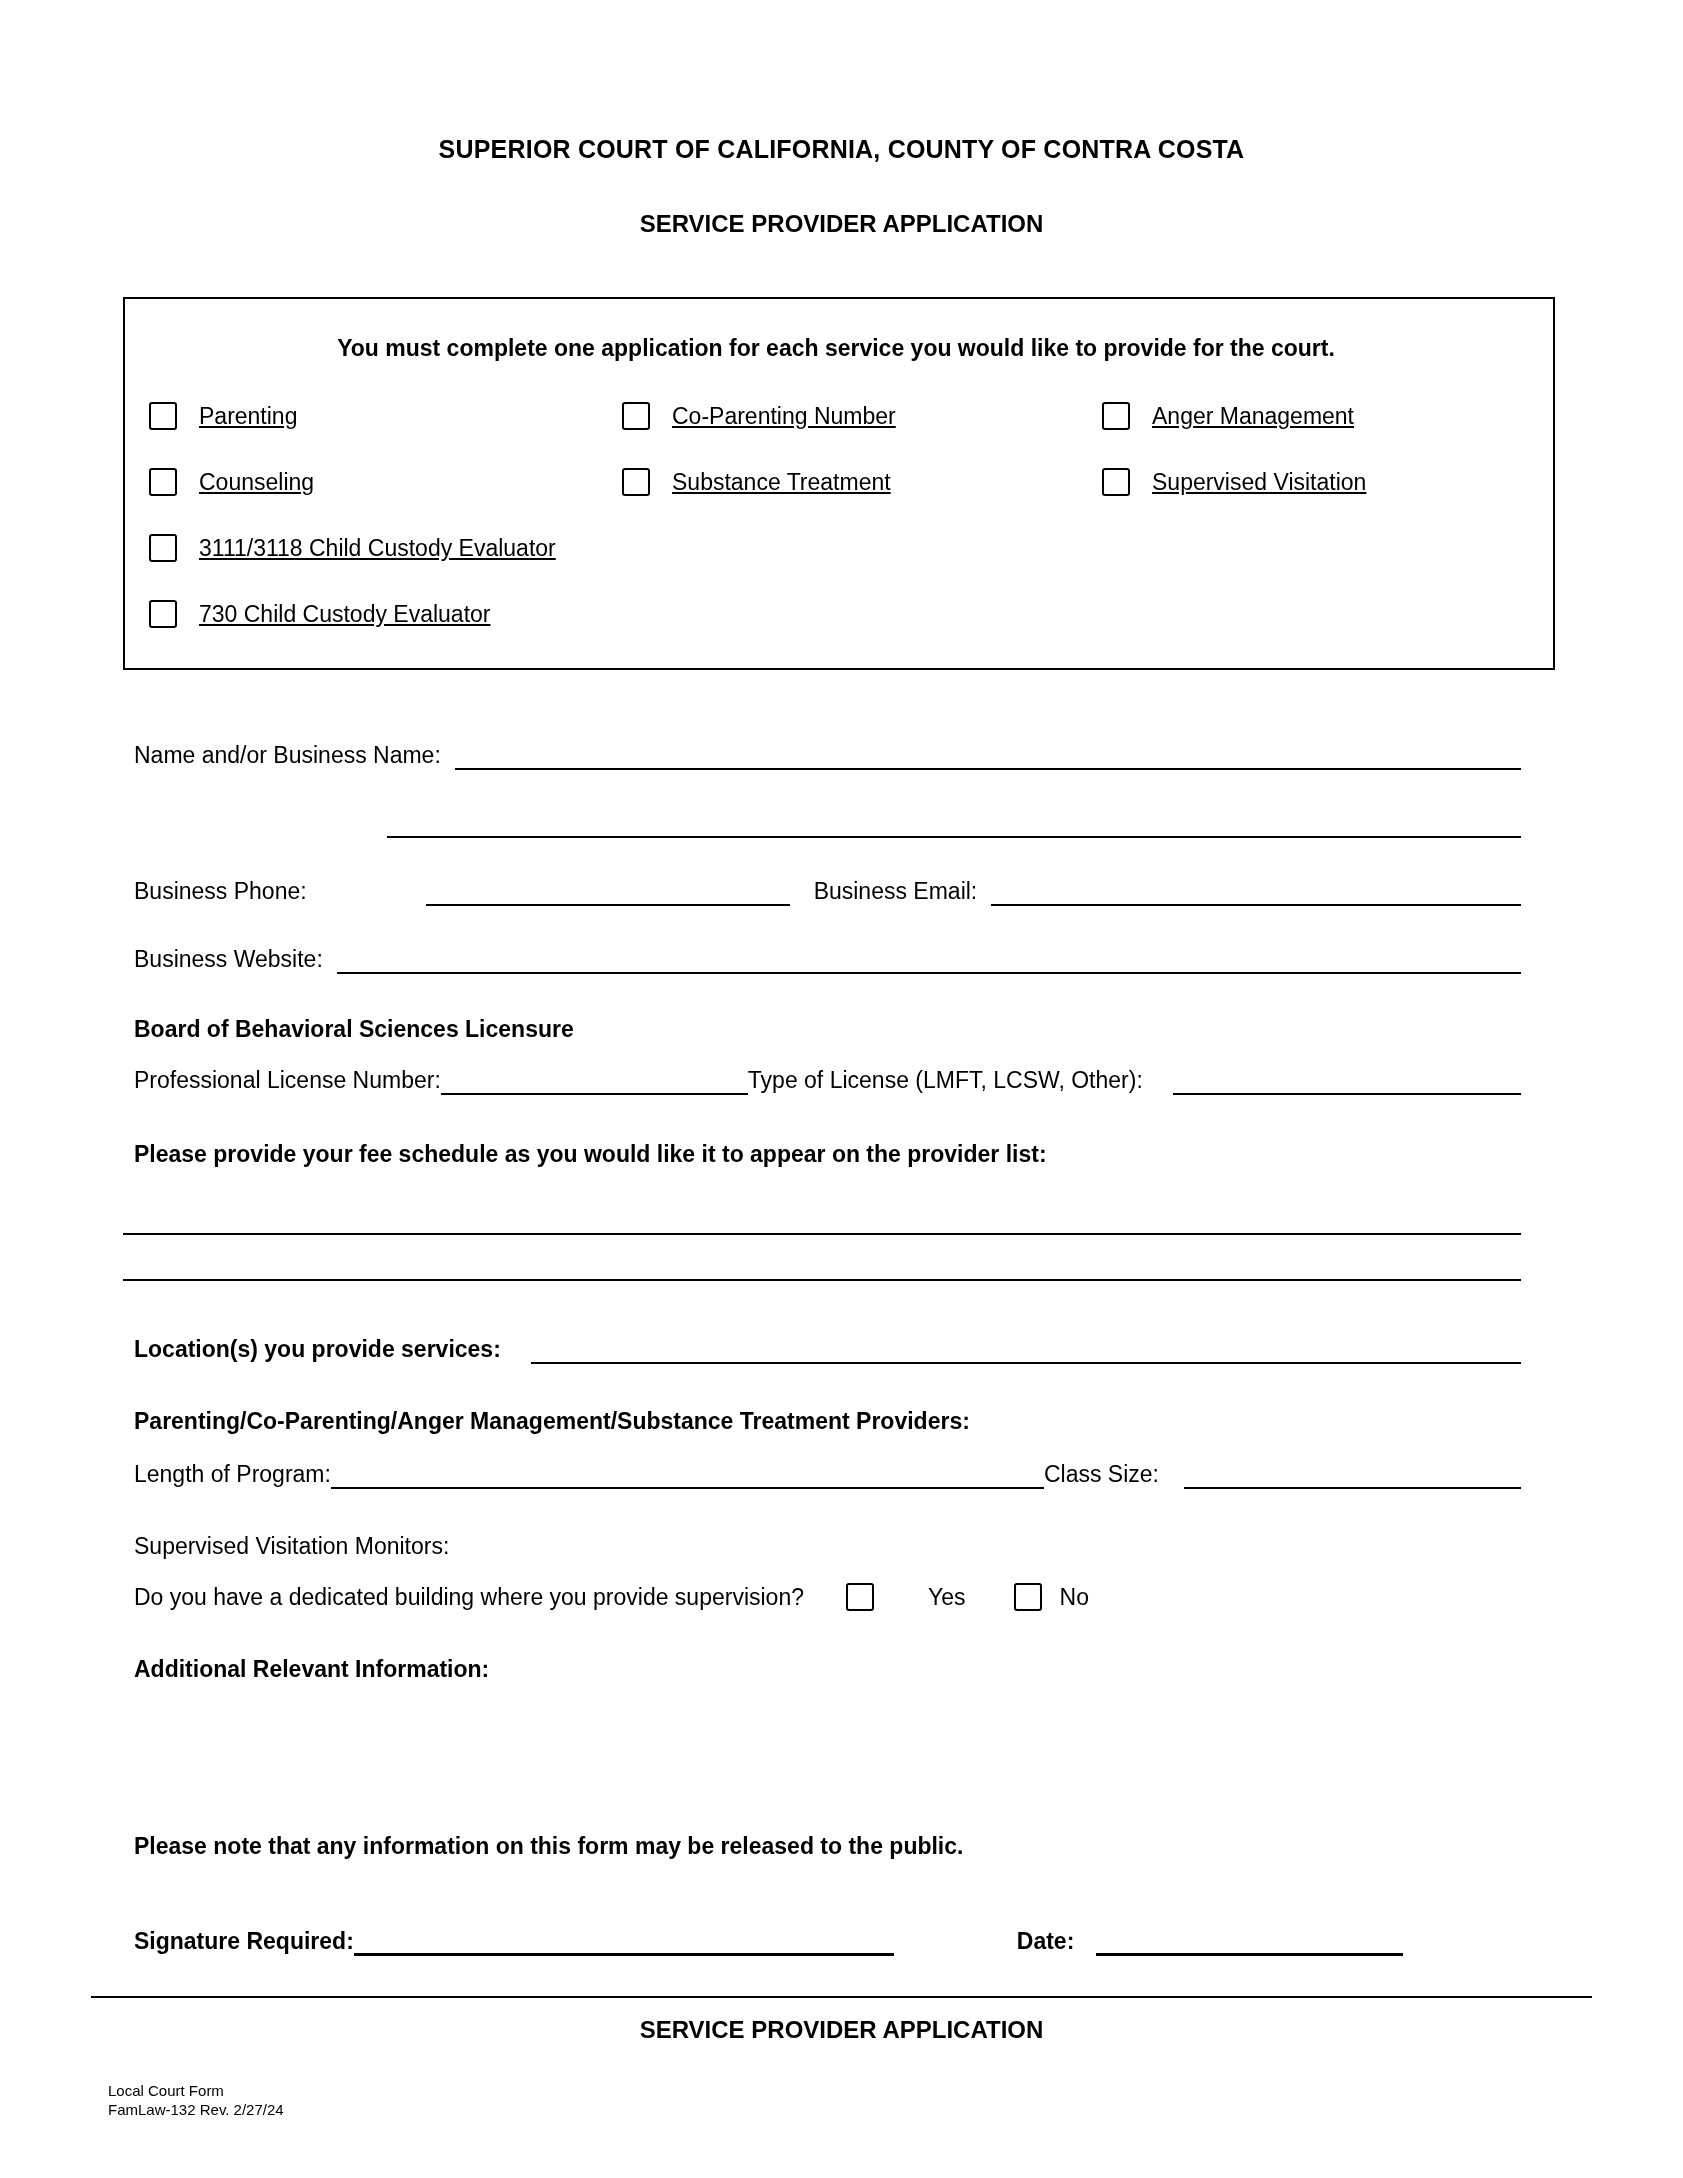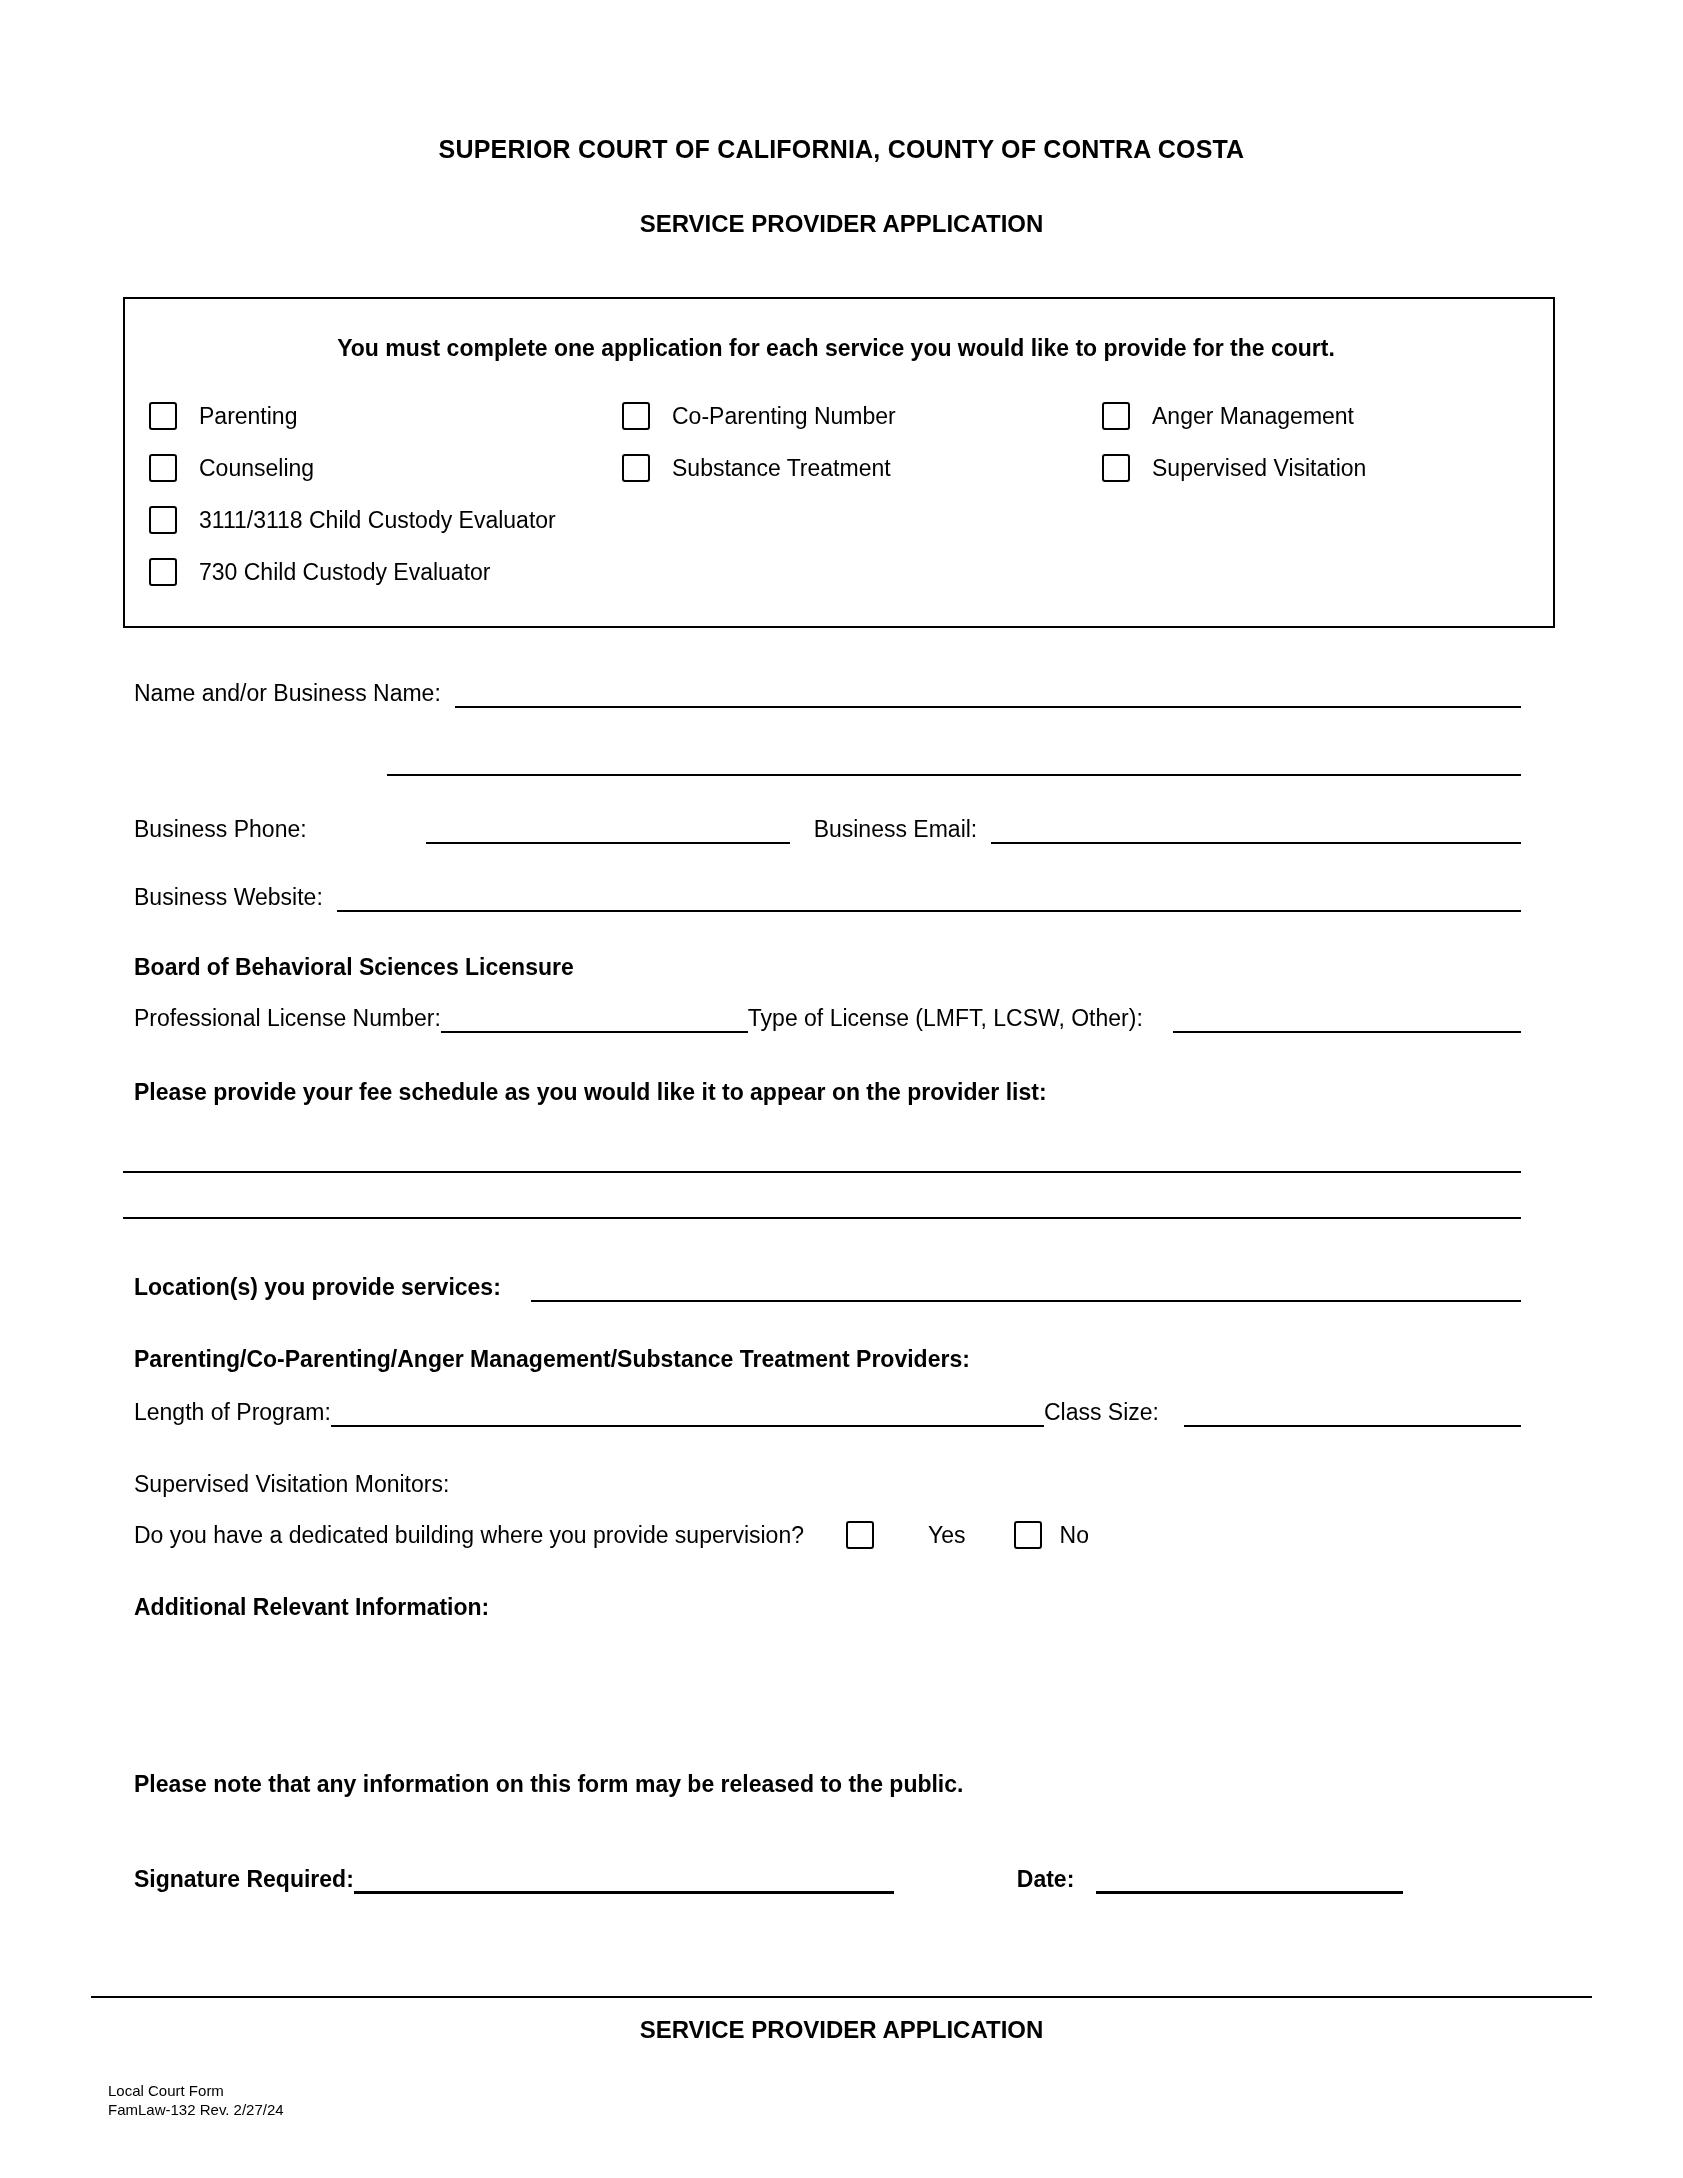--- a/index.html
+++ b/index.html
@@ -39,21 +39,22 @@
     box-sizing: border-box;
   }
   .services-instruction {
     text-align: center;
     font-weight: bold;
     margin-bottom: 40px;
   }
   .services-grid {
     display: grid;
     grid-template-columns: 473px 480px 1fr;
-    row-gap: 24px;
+    row-gap: 38px;
+    text-decoration: underline;
   }
   .service-item { display: flex; align-items: center; }
   .service-item.col1 { grid-column: 1; }
   .cb {
     width: 24px; height: 24px;
     border: 2px solid #000;
     border-radius: 3px;
     flex: none;
     background: #fff;
   }
@@ -66,21 +67,21 @@
   .fill-line {
     flex: 1;
     height: 30px;
     border-bottom: 2px solid #000;
     margin-left: 14px;
   }
   .fill-line.fixed { flex: none; }
   .fill-line.nofill-gap { margin-left: 0; }
   .thick { border-bottom-width: 3px; }
 
-  .row-name      { margin-top: 48px; }
+  .row-name      { margin-top: 68px; }
   .row-address   { margin-top: 36px; }
   .row-address2  { margin-top: 36px; padding-left: 253px; }
   .row-phone     { margin-top: 36px; }
   .row-website   { margin-top: 36px; }
   .bbs-heading   { margin-top: 42px; font-weight: bold; }
   .row-license   { margin-top: 20px; }
   .fee-heading   { margin-top: 46px; font-weight: bold; }
   .fee-line      { border-bottom: 2px solid #000; height: 0; margin-left: -11px; }
   .fee-line1     { margin-top: 65px; }
   .fee-line2     { margin-top: 44px; }

